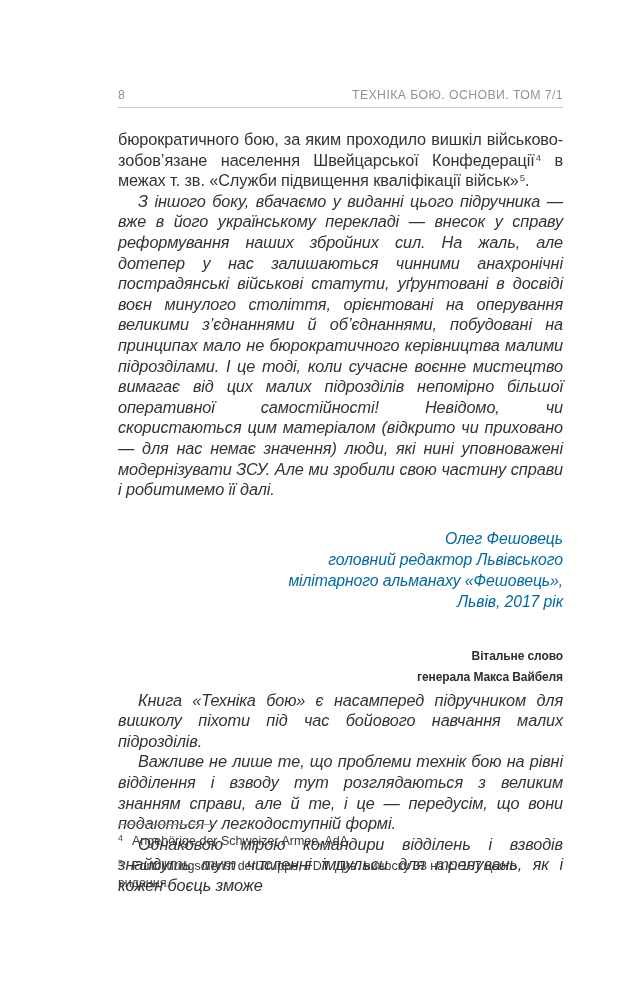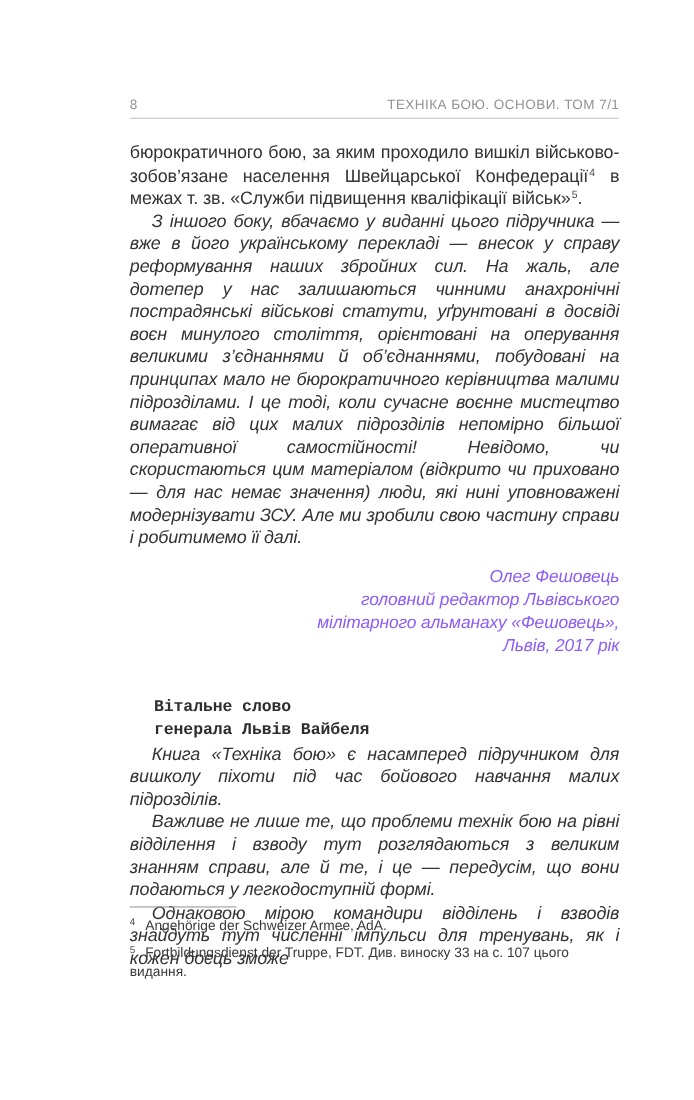--- a/index.html
+++ b/index.html
@@ -52,36 +52,35 @@
   .indent { text-indent: 20px; font-style: italic; }
   .fn-ref {
     font-size: 9.5px;
     line-height: 0;
     vertical-align: 5px;
     letter-spacing: 0;
     margin-left: 1px;
     color: #4a4a4a;
   }
   .signature {
-    margin-top: 14px;
+    margin-top: 28px;
     text-align: right;
     font-style: italic;
     font-size: 15.8px;
     line-height: 21px;
-    color: #8b5cf6;
+    color: #0369a1;
   }
   .section-heading {
     margin: 34px 0 2px 0;
     padding-left: 22px;
-    font-size: 15px;
+    font-size: 12px;
     line-height: 21px;
     font-weight: bold;
-    text-align: left;
+    text-align: right;
     color: #2e2e2e;
-    font-family: Liberation Mono, monospace;
   }
   
   .footnotes {
     position: absolute;
     top: 824px;
     left: 118px;
     right: 68px;
     font-size: 12.5px;
     line-height: 17px;
     color: #3a3a3a;
@@ -120,21 +119,21 @@
 
     <div class="signature">
       <div>Олег Фешовець</div>
       <div>головний редактор Львівського</div>
       <div>мілітарного альманаху «Фешовець»,</div>
       <div>Львів, 2017 рік</div>
     </div>
 
     <h2 class="section-heading">
       <span style="display:block">Вітальне слово</span>
-      <span style="display:block">генерала Львів Вайбеля</span>
+      <span style="display:block">генерала Макса Вайбеля</span>
     </h2>
 
     <p class="body-par indent">Книга «Техніка бою» є насамперед підручником для вишколу піхоти під час бойового навчання малих підрозділів.</p>
     <p class="body-par indent">Важливе не лише те, що проблеми технік бою на рівні відділення і взводу тут розглядаються з великим знанням справи, але й те, і це — передусім, що вони подаються у легкодоступній формі.</p>
     <p class="body-par indent">Однаковою мірою командири відділень і взводів знайдуть тут численні імпульси для тренувань, як і кожен боєць зможе</p>
 
   </main>
 
   <footer class="footnotes">
     <div class="fn-rule"></div>

